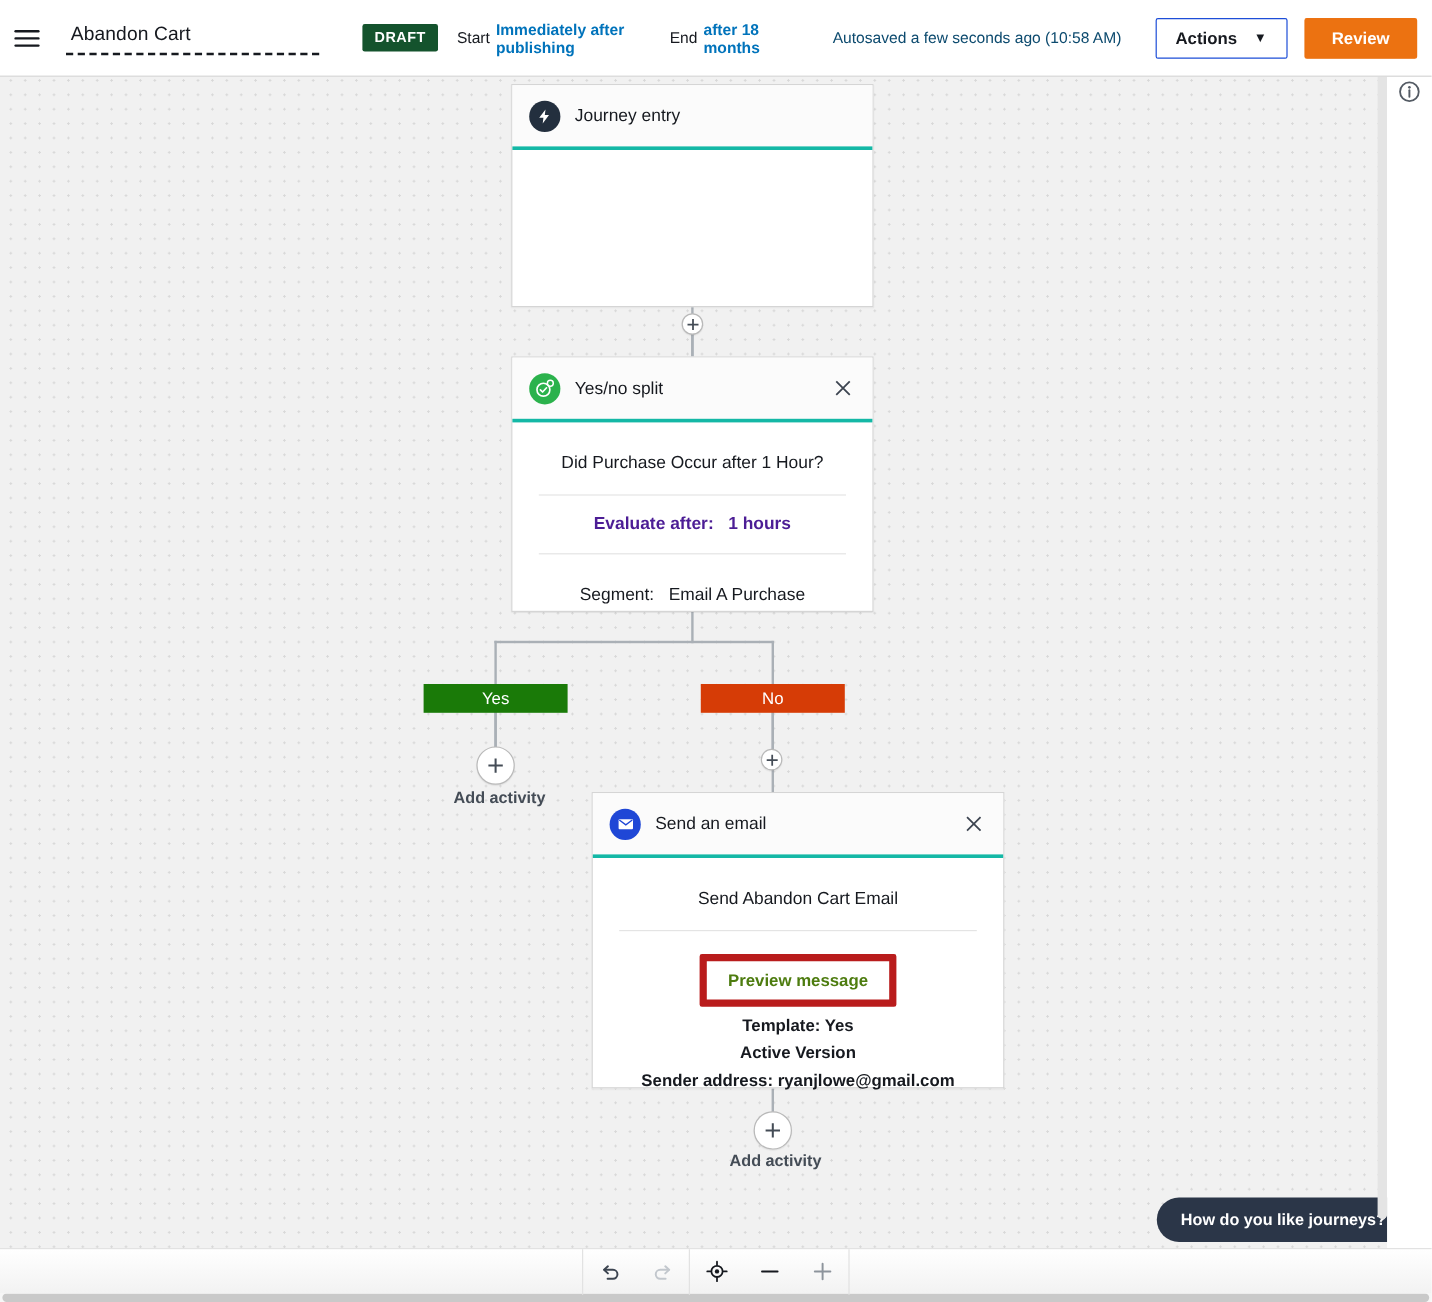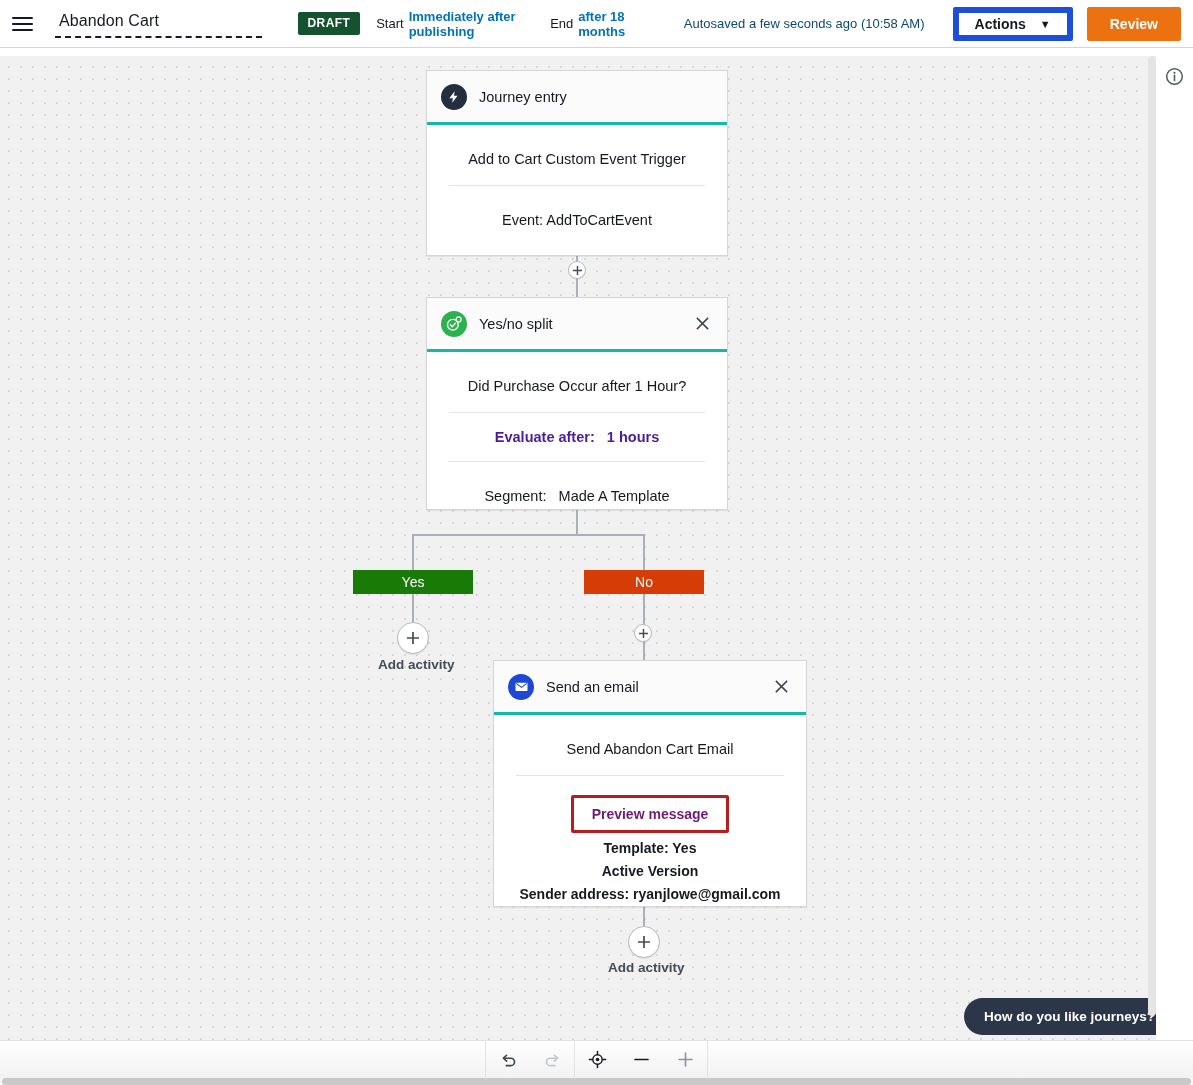--- a/index.html
+++ b/index.html
@@ -6,21 +6,21 @@
   html, body {
     width: 1193px; height: 1085px;
     font-family: "Liberation Sans", sans-serif;
     background: #ffffff;
     overflow: hidden;
   }
 
   
   .topbar {
     position: absolute; top: 0; left: 0;
-    width: 1193px; height: 48px;
+    width: 1193px; height: 64px;
     background: #ffffff;
     border-bottom: 1px solid #d5d5d5;
     display: flex; align-items: center;
     z-index: 20;
   }
   .hamburger {
     width: 26px; height: 20px;
     margin-left: 12px; margin-right: 14px;
     display: flex; flex-direction: column; justify-content: center;
     gap: 4px; cursor: pointer;
@@ -48,21 +48,21 @@
   .sched + .sched { margin-left: 14px; }
   .sched .lbl { color: #16191f; }
   .sched a {
     color: #0073bb; font-weight: bold; cursor: pointer;
   }
   .autosave {
     margin-left: 38px; font-size: 13px; color: #0c4a6e; white-space: nowrap;
   }
   .actions-btn {
     margin-left: 28px;
-    border: 6px solid #1d4ed8; background: #fff; color: #16191f;
+    border: 1px solid #1d4ed8; background: #fff; color: #16191f;
     font-weight: bold; font-size: 14px;
     height: 34px; padding: 0 16px; border-radius: 2px;
     display: flex; align-items: center; gap: 14px; cursor: pointer;
     font-family: "Liberation Sans", sans-serif;
   }
   .actions-btn .caret { font-size: 11px; }
   .review-btn {
     margin-left: 14px; margin-right: 12px;
     background: #ec7211; border: 1px solid #ec7211; color: #fff;
     font-weight: bold; font-size: 14px;
@@ -139,21 +139,21 @@
   }
   .row-sub {
     font-size: 14.5px; color: #16191f; text-align: center;
     padding: 26px 4px 28px;
   }
   .row-sub .k { color: #16191f; }
 
   
   .preview-btn {
     display: block; margin: 0 auto;
-    border: 3px solid #b91c1c; background: #fff; color: #701a75;
+    border: 6px solid #b91c1c; background: #fff; color: #4d7c0f;
     font-weight: bold; font-size: 14px; border-radius: 2px;
     padding: 8px 18px; cursor: pointer;
     font-family: "Liberation Sans", sans-serif;
   }
   .meta-line {
     font-size: 14px; color: #16191f; text-align: center; font-weight: bold; margin-top: 7px;
   }
   .meta-line:first-of-type { margin-top: 13px; }
 
   
@@ -265,25 +265,20 @@
   <div class="line vline" style="left:643px; top:850px; height:42px;"></div>
 
   <div class="card" style="left:426px; top:14px; width:302px; height:186px;">
     <div class="card-head">
       <span class="node-icon dark">
         <svg width="14" height="14" viewBox="0 0 24 24" aria-hidden="true">
           <path d="M13 2 4 14h6l-1 8 9-12h-6l1-8z" fill="#ffffff"></path>
         </svg>
       </span>
       <span class="card-title">Journey entry</span>
-    </div>
-    <div class="card-body">
-      <div class="row-main">Add to Cart Custom Event Trigger</div>
-      <div class="divider"></div>
-      <div class="row-sub">Event: AddToCartEvent</div>
     </div>
   </div>
 
   <div class="plus sm" style="left:568px; top:205px;">
     <svg width="11" height="11" viewBox="0 0 12 12" aria-hidden="true">
       <path d="M6 1v10M1 6h10" stroke="#444c56" stroke-width="1.6" fill="none"></path>
     </svg>
   </div>
 
   <div class="card" style="left:426px; top:241px; width:302px; height:213px;">
@@ -307,42 +302,42 @@
       <div class="divider"></div>
       <div class="row-bold">
         <span>Evaluate after:</span>
         &nbsp;
         <span>1 hours</span>
       </div>
       <div class="divider"></div>
       <div class="row-sub">
         <span class="k">Segment:</span>
         &nbsp;
-        <span>Made A Template</span>
+        <span>Email A Purchase</span>
       </div>
     </div>
   </div>
 
   <div class="branch-label branch-yes" style="left:353px; top:514px; width:120px;">Yes</div>
   <div class="branch-label branch-no" style="left:584px; top:514px; width:120px;">No</div>
 
   <div class="plus lg" style="left:397px; top:566px;">
     <svg width="14" height="14" viewBox="0 0 14 14" aria-hidden="true">
       <path d="M7 1v12M1 7h12" stroke="#444c56" stroke-width="1.7" fill="none"></path>
     </svg>
   </div>
   <div class="add-label" style="left:378px; top:601px;">Add activity</div>
 
   <div class="plus sm" style="left:634px; top:568px;">
     <svg width="11" height="11" viewBox="0 0 12 12" aria-hidden="true">
       <path d="M6 1v10M1 6h10" stroke="#444c56" stroke-width="1.6" fill="none"></path>
     </svg>
   </div>
 
-  <div class="card" style="left:493px; top:604px; width:314px; height:247px;">
+  <div class="card" style="left:493px; top:604px; width:344px; height:247px;">
     <div class="card-head">
       <span class="node-icon blue">
         <svg width="15" height="15" viewBox="0 0 20 20" aria-hidden="true">
           <rect x="2" y="5" width="16" height="11" rx="1" fill="#ffffff"></rect>
           <path d="M2.8 5.8L10 11.2l7.2-5.4" fill="none" stroke="#1f47d6" stroke-width="1.5"></path>
         </svg>
       </span>
       <span class="card-title">Send an email</span>
       <span class="close-x">
         <svg width="15" height="15" viewBox="0 0 16 16" aria-hidden="true">

